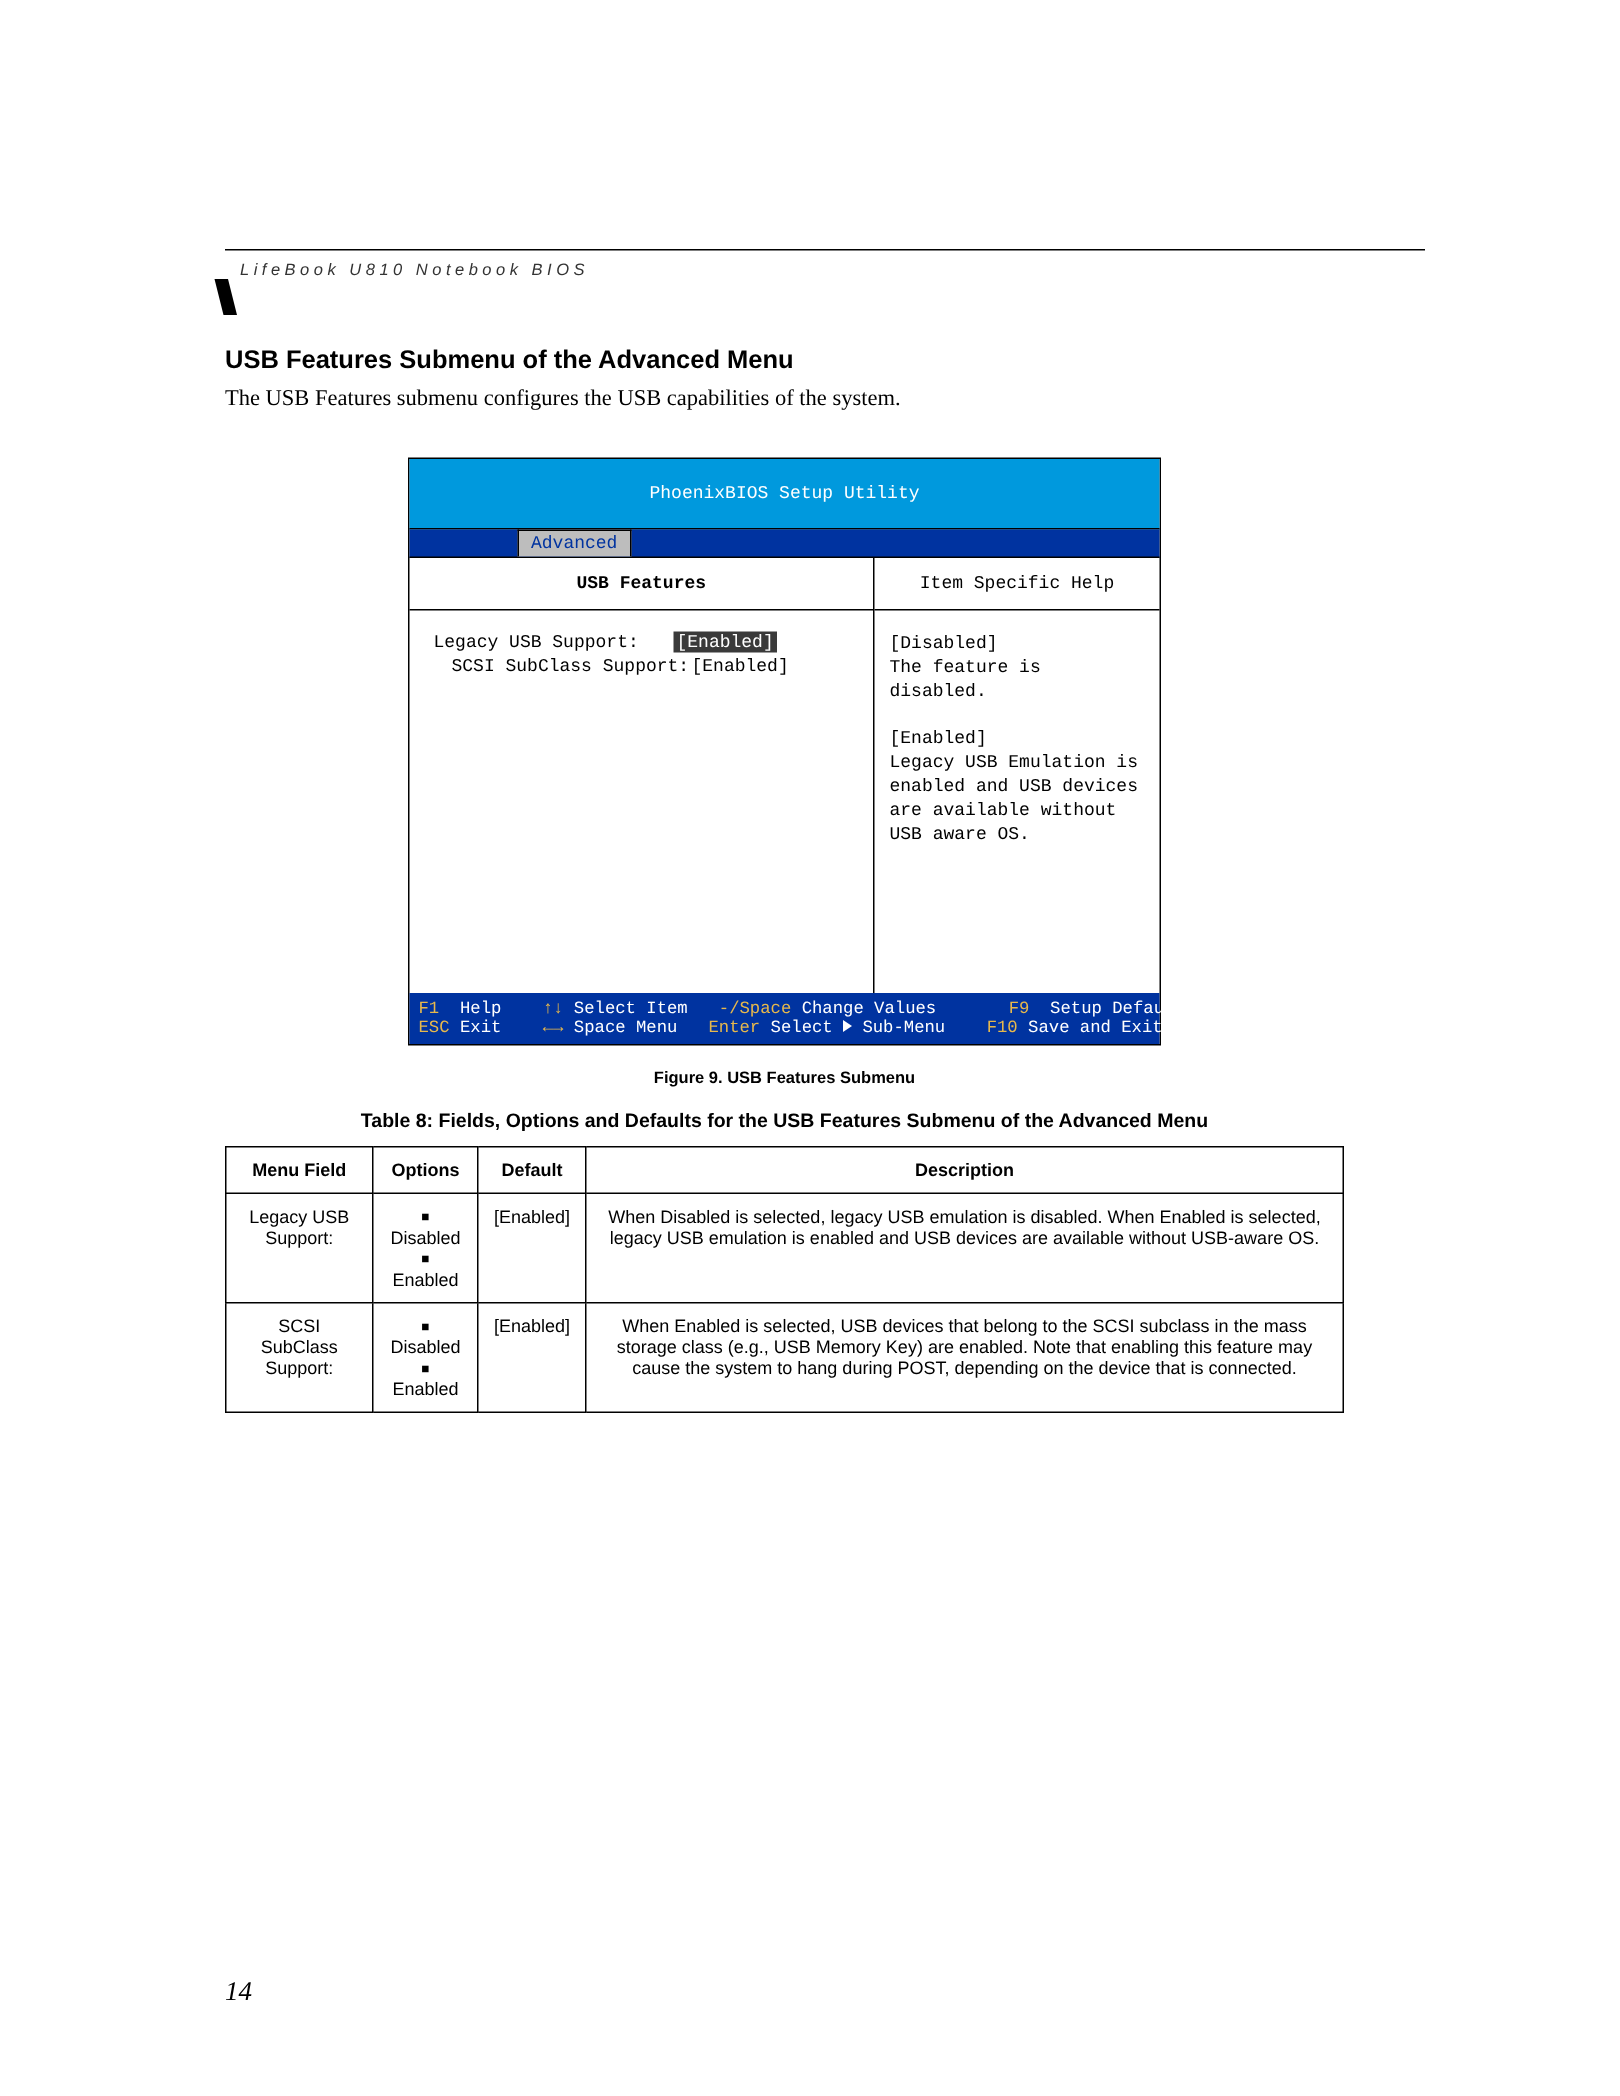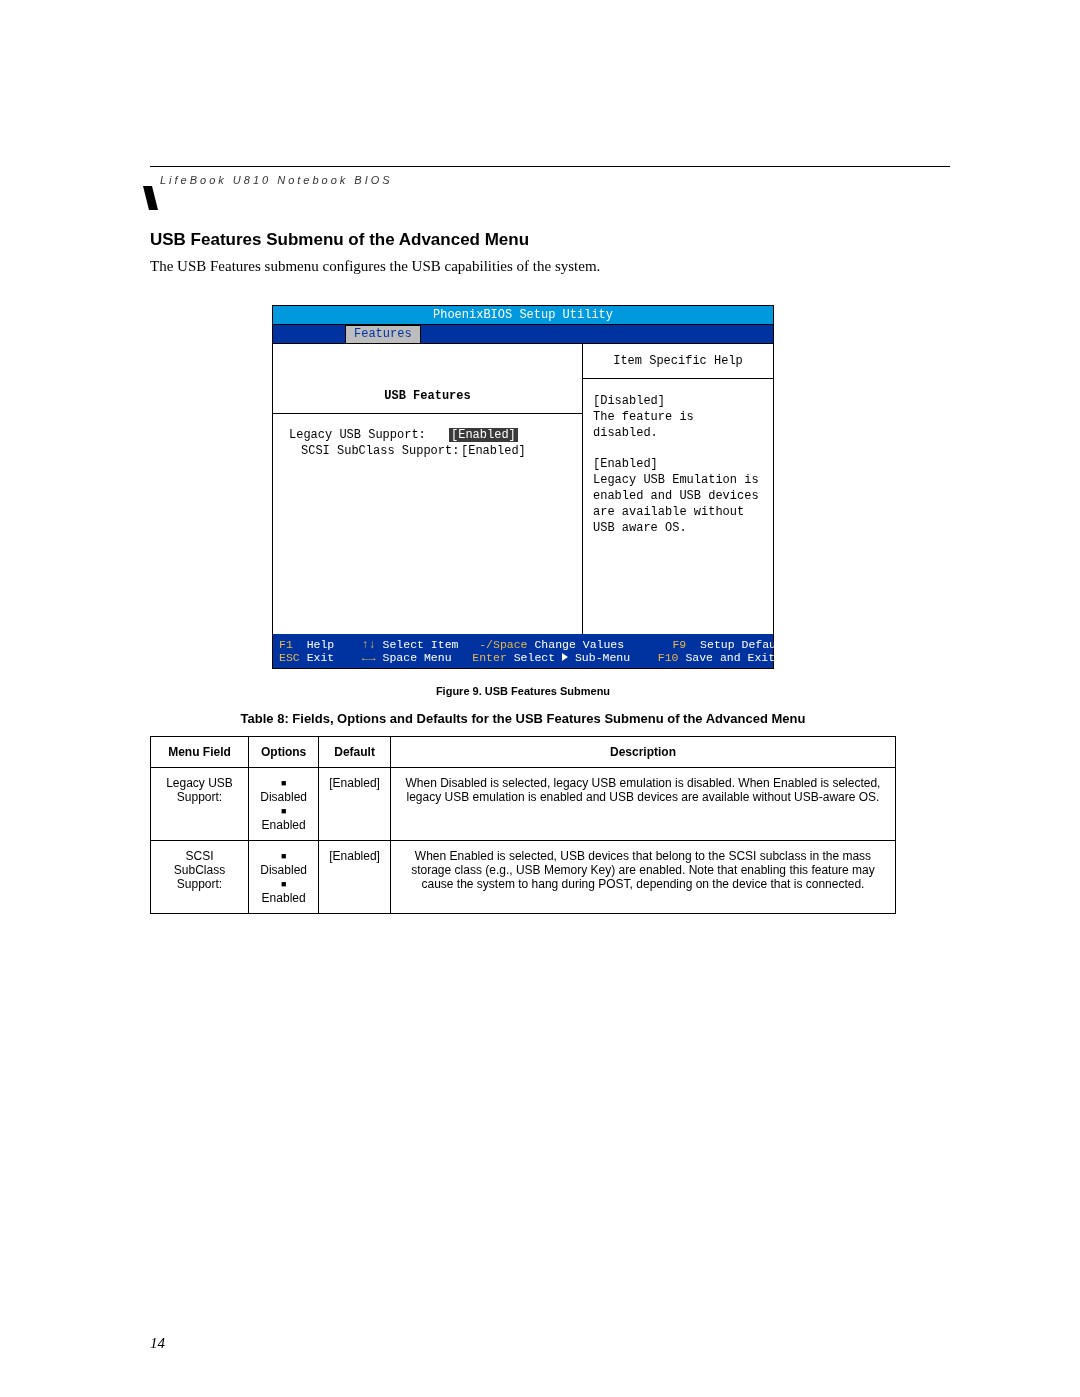--- a/index.html
+++ b/index.html
@@ -52,21 +52,21 @@
     width: 500px;
     margin: 0 auto;
     border: 1px solid #000;
     font-family: 'Courier New', monospace;
     font-size: 12px;
   }
   .bios-title {
     background: #0099dd;
     color: #fff;
     text-align: center;
-    padding: 2px 0;
+    padding: 16px 0;
     border-bottom: 1px solid #000;
   }
   .bios-tabbar {
     background: #0033a0;
     color: #fff;
     height: 18px;
     display: flex;
     border-bottom: 1px solid #000;
   }
   .bios-tab {
@@ -85,21 +85,20 @@
   .bios-left {
     width: 62%;
     border-right: 1px solid #000;
     box-sizing: border-box;
   }
   .bios-left-title {
     text-align: center;
     font-weight: bold;
     padding: 10px 0;
     border-bottom: 1px solid #000;
-    margin-top: 35px;
   }
   .bios-left-content {
     padding: 14px 16px;
   }
   .field-row {
     display: flex;
     margin-bottom: 2px;
   }
   .field-label {
     width: 160px;
@@ -171,24 +170,24 @@
     margin: 0;
   }
   .opt-list li::before {
     content: "■ ";
     font-size: 9px;
     vertical-align: 1px;
   }
   .page-number {
     position: absolute;
     left: 150px;
-    bottom: 45px;
+    bottom: 59px;
     font-style: italic;
     font-family: Georgia, serif;
-    font-size: 15px;
+    font-size: 18px;
   }
   .tri {
     display: inline-block;
     width: 0; height: 0;
     border-left: 6px solid #fff;
     border-top: 4px solid transparent;
     border-bottom: 4px solid transparent;
     vertical-align: 0px;
   }
 </style>
@@ -203,21 +202,21 @@
   <svg class="corner-svg" width="24" height="30">
     <polygon points="3,0 12,0 18,24 9,24" fill="#000"></polygon>
   </svg>
 
   <div class="section-title">USB Features Submenu of the Advanced Menu</div>
   <div class="intro-text">The USB Features submenu configures the USB capabilities of the system.</div>
 
   <div class="bios-box">
     <div class="bios-title">PhoenixBIOS Setup Utility</div>
     <div class="bios-tabbar">
-      <div class="bios-tab">Features</div>
+      <div class="bios-tab">Advanced</div>
     </div>
     <div class="bios-body">
       <div class="bios-left">
         <div class="bios-left-title">USB Features</div>
         <div class="bios-left-content">
           <div class="field-row">
             <span class="field-label">Legacy USB Support:</span>
             <span class="field-value sel">[Enabled]</span>
           </div>
           <div class="field-row">

